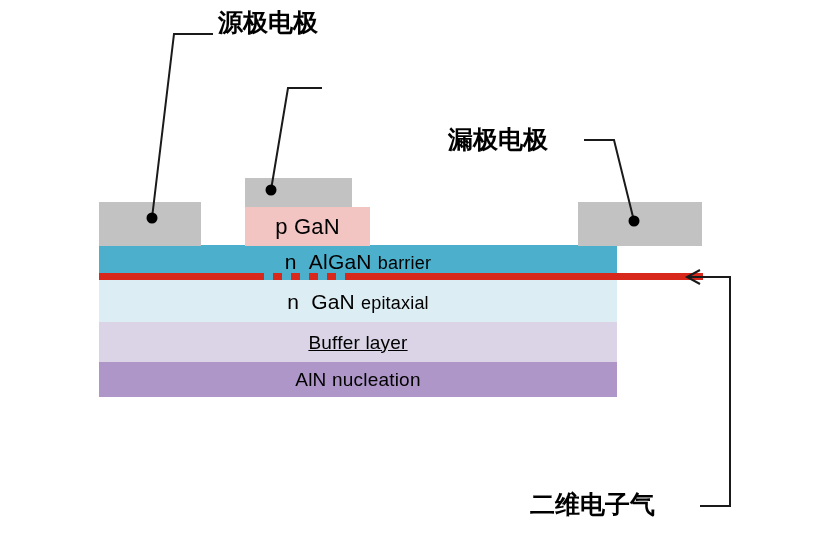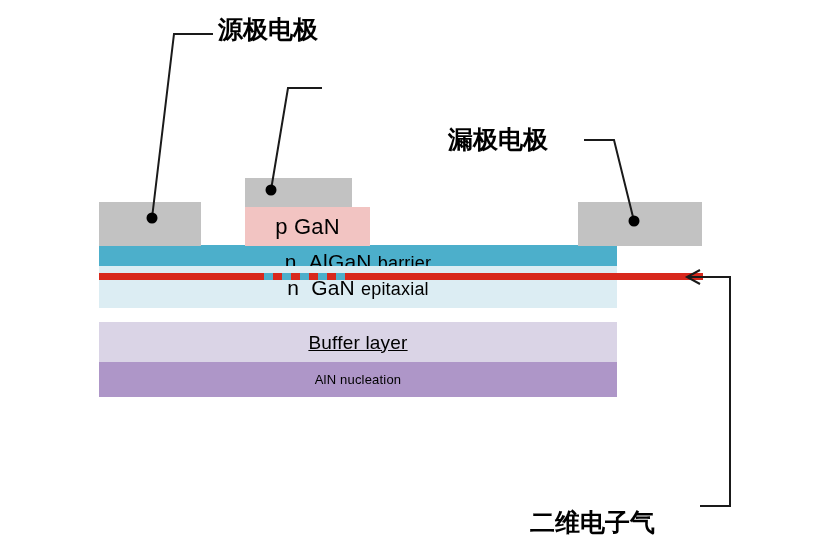--- a/index.html
+++ b/index.html
@@ -33,31 +33,31 @@
     justify-content: center;
     box-sizing: border-box;
   }
   .layer-label {
     white-space: nowrap;
     line-height: 1;
     letter-spacing: 0.2px;
   }
 
   #layer-algan      { top: 245px; height: 35px; background: #4CAFCB; }
-  #layer-gan-epi    { top: 266px; height: 42px; background: #DCEDF3; }
+  #layer-gan-epi    { top: 280px; height: 42px; background: #DCEDF3; }
   #layer-buffer     { top: 322px; height: 40px; background: #DAD4E6; }
   #layer-aln        { top: 362px; height: 35px; background: #AE96C8; }
   #layer-silicon    { top: 397px; height: 55px; background: #8FCEDB; }
 
   #layer-algan .layer-label   { font-size: 21px; transform: translateY(-1px); }
   #layer-algan .lbl-small     { font-size: 18px; }
   #layer-gan-epi .layer-label { font-size: 21px; }
   #layer-gan-epi .lbl-small   { font-size: 18px; }
   #layer-buffer .layer-label  { font-size: 19px; text-decoration: underline; }
-  #layer-aln .layer-label     { font-size: 13px; }
+  #layer-aln .layer-label     { font-size: 19px; }
   #layer-silicon .layer-label { font-size: 21px; }
 
   
   #twodeg-line {
     position: absolute;
     left: 99px;
     top: 273px;
     width: 604px;
     height: 7px;
     background: #D8281C;
@@ -113,24 +113,24 @@
 
   .annot {
     position: absolute;
     white-space: nowrap;
     font-family: "DejaVu Sans", "Liberation Sans", sans-serif;
     font-size: 25px;
     font-weight: 700;
     line-height: 1;
     color: #000000;
   }
-  #annot-source { left: 218px; top: 17px; }
+  #annot-source { left: 218px; top: 10px; }
   #annot-gate   { left: 327px; top: 74px; }
   #annot-drain  { left: 448px; top: 127px; }
-  #annot-2deg   { left: 530px; top: 510px; }
+  #annot-2deg   { left: 530px; top: 492px; }
 
   .dot { fill: #000000; }
   .lead-path {
     fill: none;
     stroke: #1a1a1a;
     stroke-width: 2;
   }
 </style>
 </head>
 <body>

